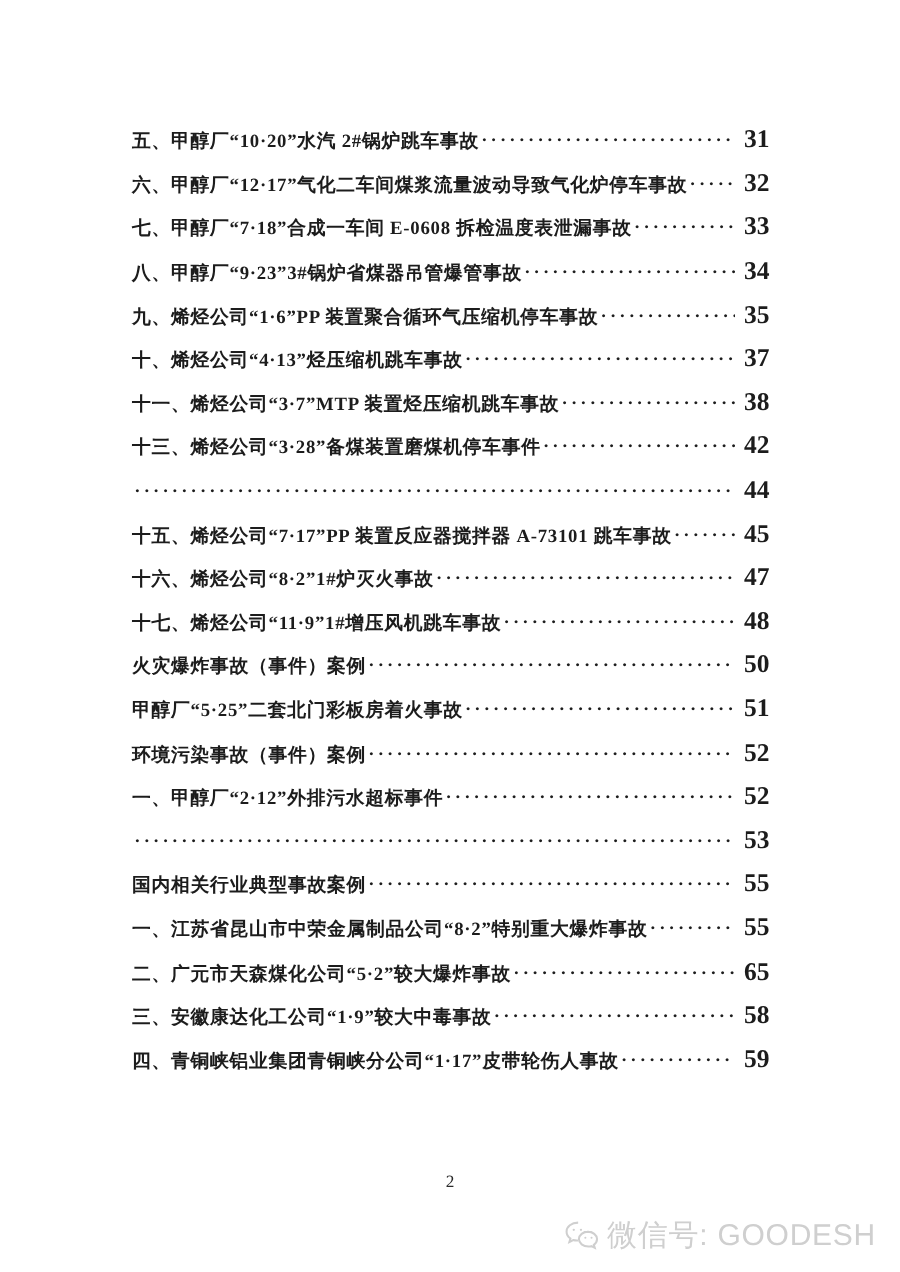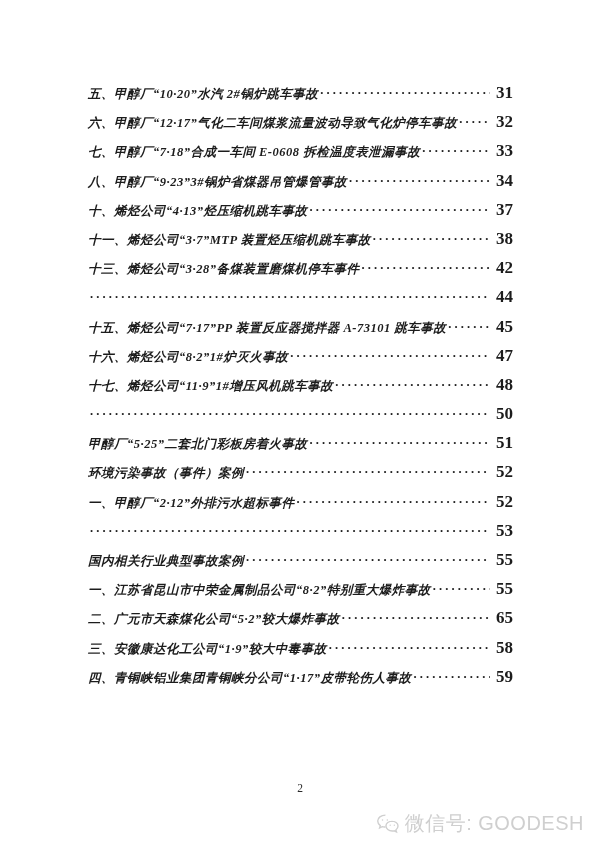--- a/index.html
+++ b/index.html
@@ -30,21 +30,20 @@
     display: flex;
     align-items: baseline;
     height: 29.2px;
     font-size: 12.5px;
     font-weight: 700;
     white-space: nowrap;
   }
   .toc-title {
     flex: 0 0 auto;
     letter-spacing: 0.5px;
-    font-style: italic;
   }
   .toc-leader {
     flex: 1 1 auto;
     overflow: hidden;
     margin: 0 6px 0 2px;
     position: relative;
     height: 14px;
   }
   .toc-leader::after {
     content: ". . . . . . . . . . . . . . . . . . . . . . . . . . . . . . . . . . . . . . . . . . . . . . . . . . . . . . . . . . . . . . . . . . . .";
@@ -113,20 +112,25 @@
       <span class="toc-leader"></span>
       <span class="toc-page">33</span>
     </div>
 
     <div class="toc-row">
       <span class="toc-title">八、甲醇厂“9·23”3#锅炉省煤器吊管爆管事故</span>
       <span class="toc-leader"></span>
       <span class="toc-page">34</span>
     </div>
 
+    <div class="toc-row">
+      <span class="toc-title">九、烯烃公司“1·6”PP 装置聚合循环气压缩机停车事故</span>
+      <span class="toc-leader"></span>
+      <span class="toc-page">35</span>
+    </div>
 
     <div class="toc-row">
       <span class="toc-title">十、烯烃公司“4·13”烃压缩机跳车事故</span>
       <span class="toc-leader"></span>
       <span class="toc-page">37</span>
     </div>
 
     <div class="toc-row">
       <span class="toc-title">十一、烯烃公司“3·7”MTP 装置烃压缩机跳车事故</span>
       <span class="toc-leader"></span>
@@ -157,20 +161,21 @@
       <span class="toc-page">47</span>
     </div>
 
     <div class="toc-row">
       <span class="toc-title">十七、烯烃公司“11·9”1#增压风机跳车事故</span>
       <span class="toc-leader"></span>
       <span class="toc-page">48</span>
     </div>
 
     <div class="toc-row">
+      <span class="toc-title">火灾爆炸事故（事件）案例</span>
       <span class="toc-leader"></span>
       <span class="toc-page">50</span>
     </div>
 
     <div class="toc-row">
       <span class="toc-title">甲醇厂“5·25”二套北门彩板房着火事故</span>
       <span class="toc-leader"></span>
       <span class="toc-page">51</span>
     </div>
 

